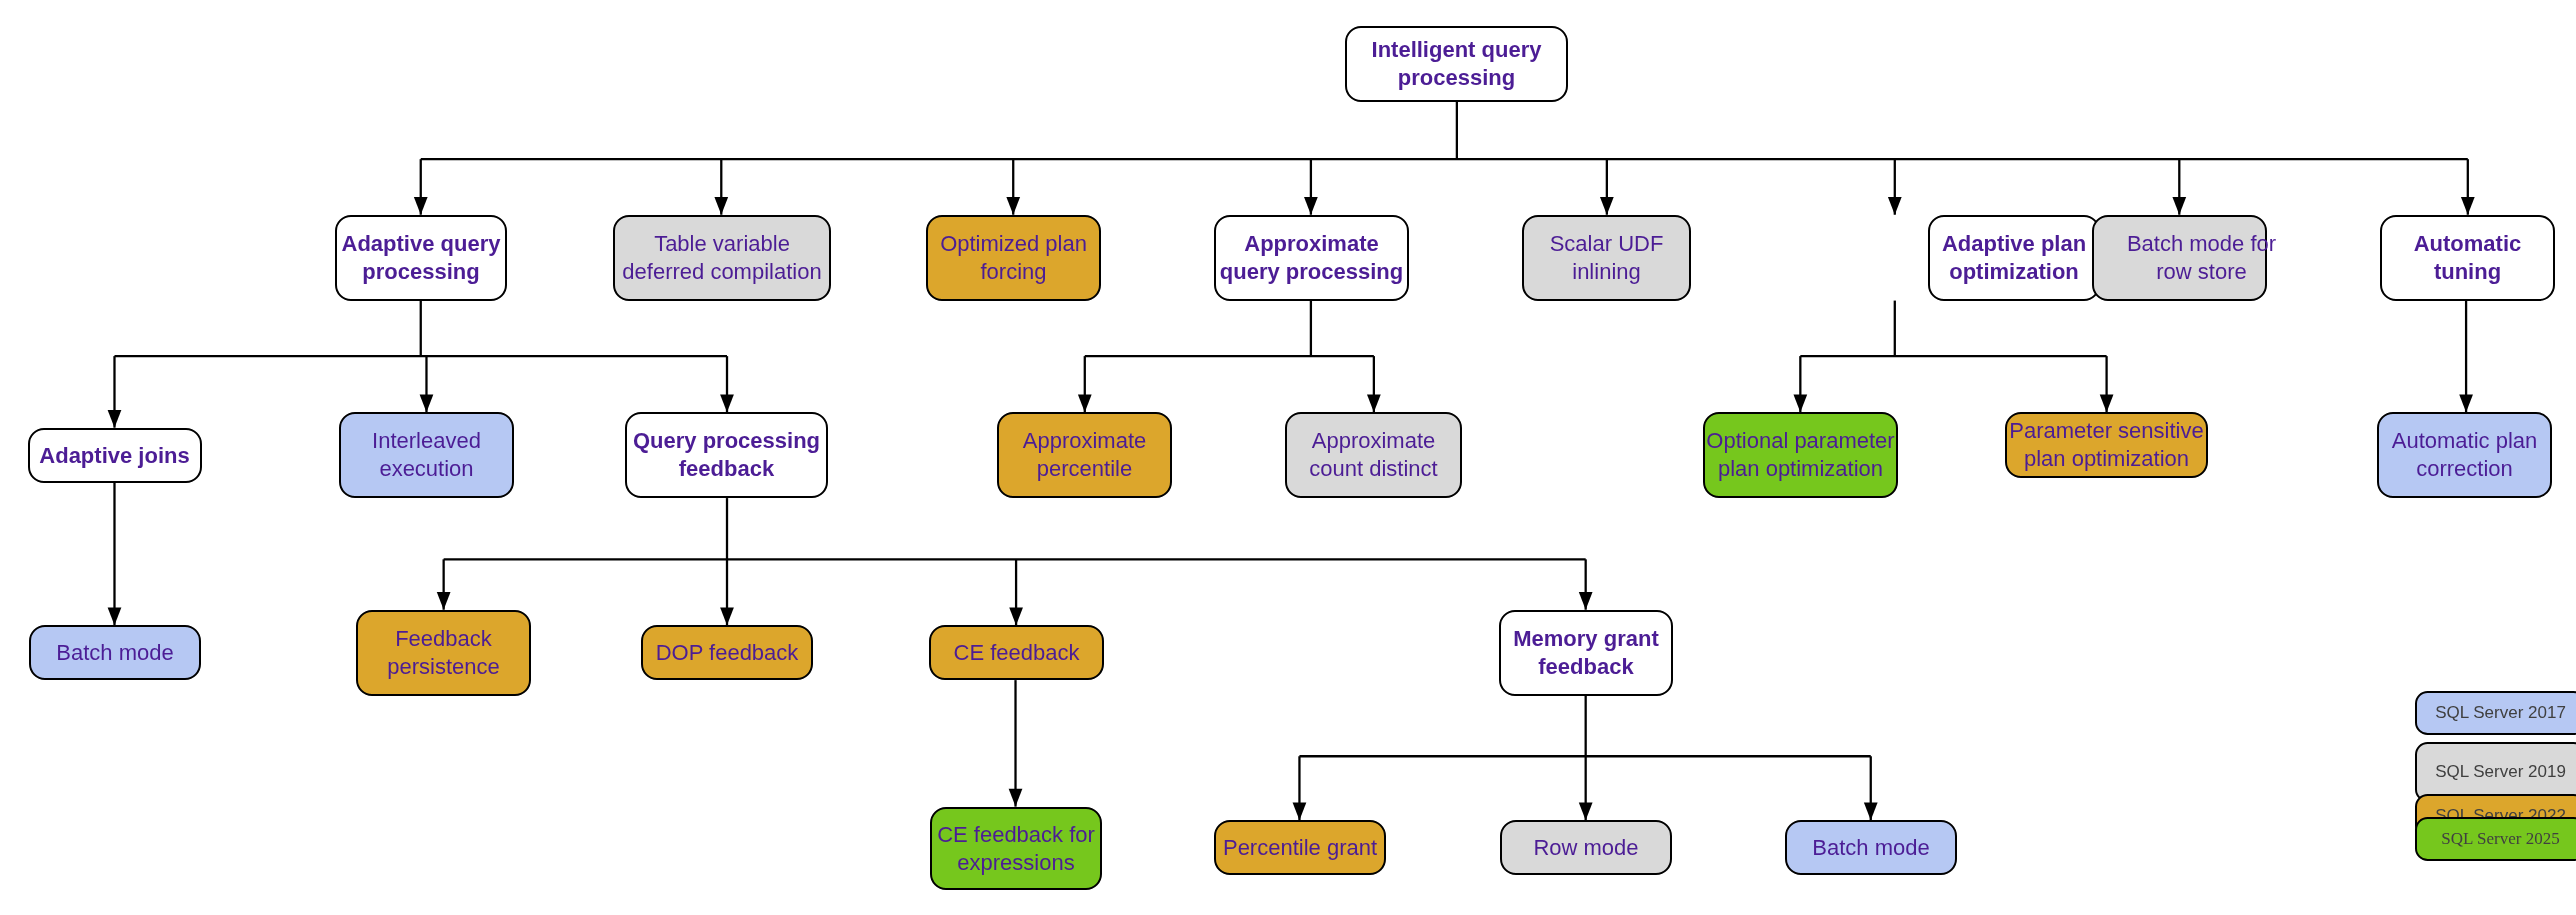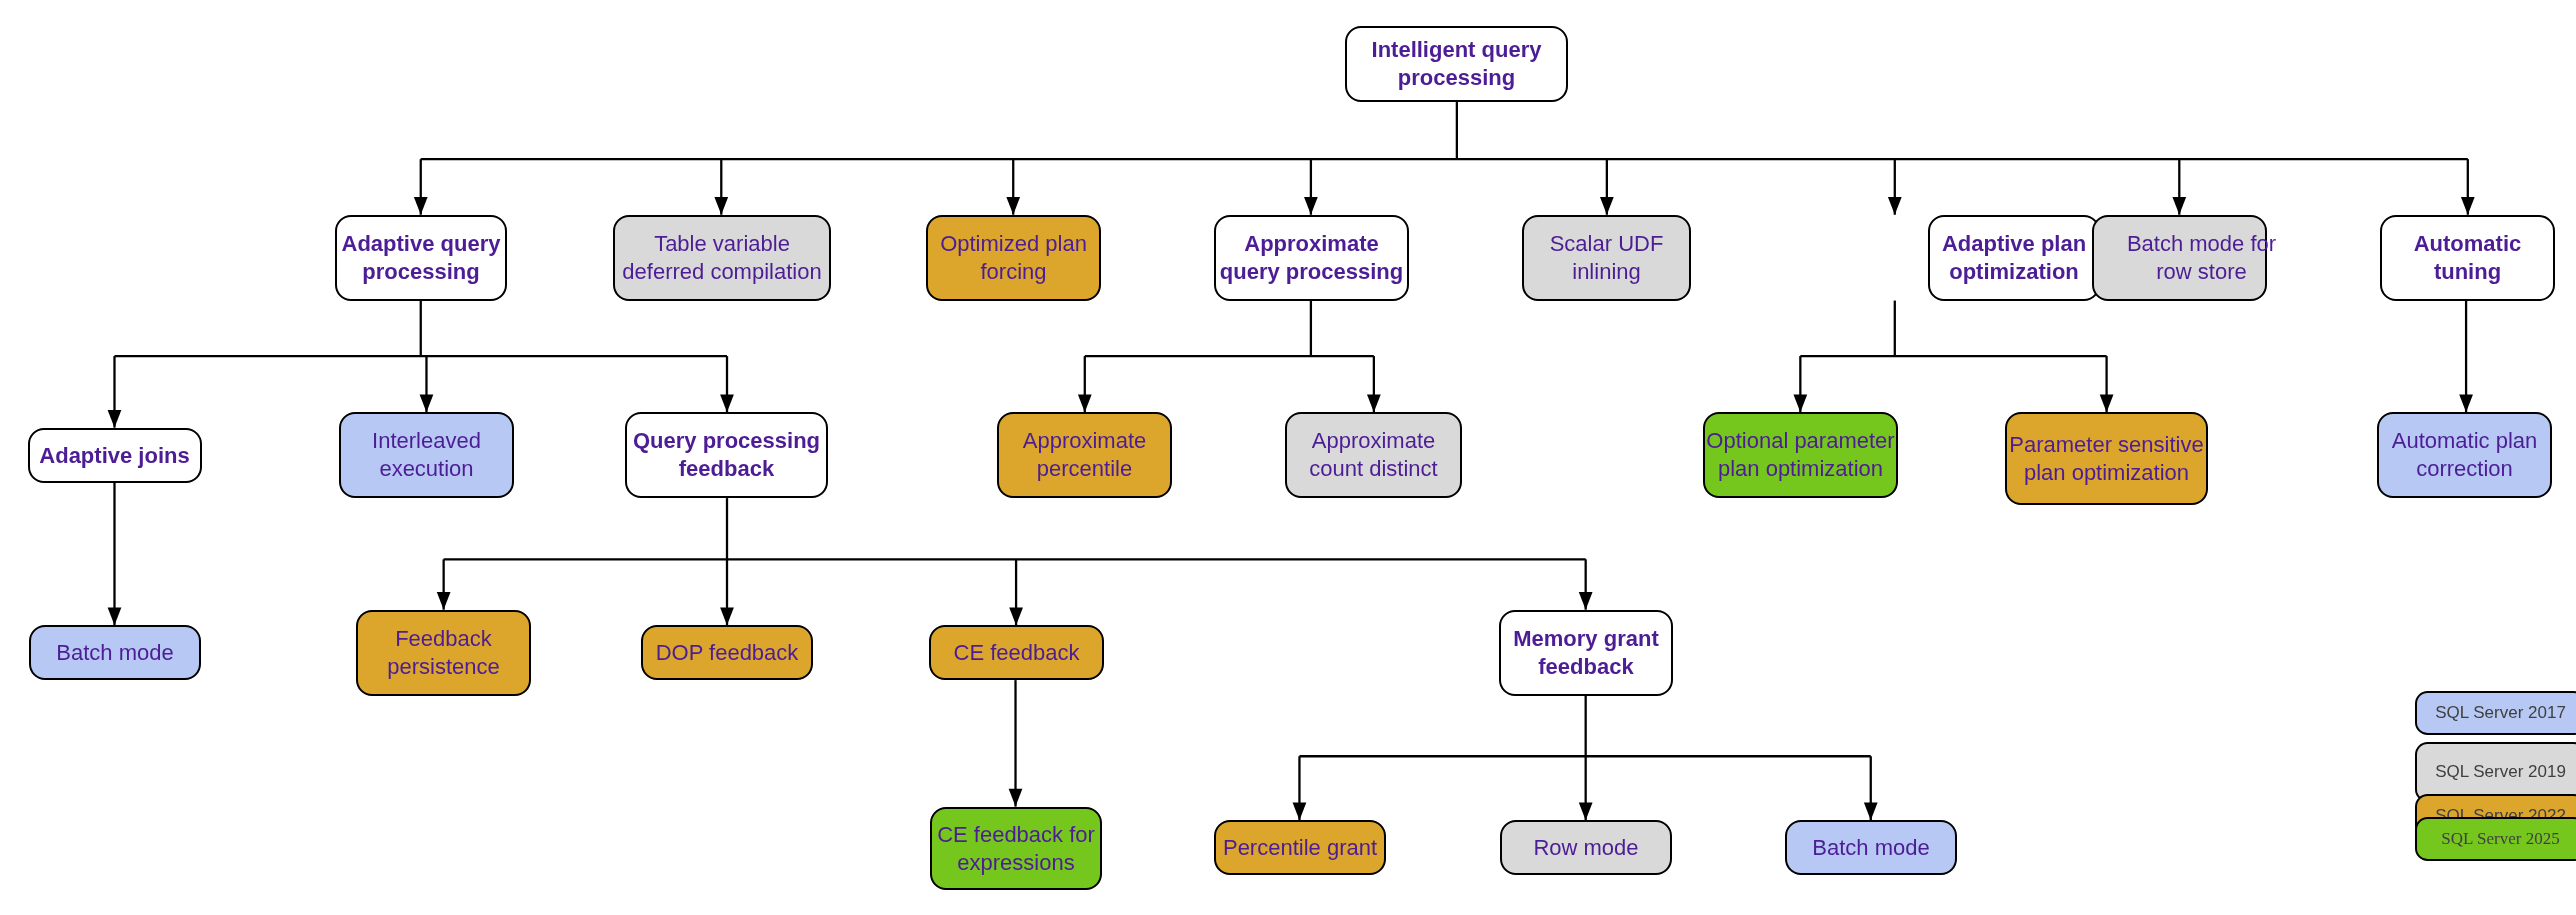--- a/index.html
+++ b/index.html
@@ -143,21 +143,21 @@
       <div class="node" style="left: 339px; top: 412px; width: 175px; height: 86px; background: rgb(182, 200, 243);">Interleaved
 execution</div>
       <div class="node bold" style="left: 625px; top: 412px; width: 203px; height: 86px; background: rgb(255, 255, 255);">Query processing
 feedback</div>
       <div class="node" style="left: 997px; top: 412px; width: 175px; height: 86px; background: rgb(220, 166, 44);">Approximate
 percentile</div>
       <div class="node" style="left: 1285px; top: 412px; width: 177px; height: 86px; background: rgb(217, 217, 217);">Approximate
 count distinct</div>
       <div class="node" style="left: 1703px; top: 412px; width: 195px; height: 86px; background: rgb(118, 199, 29);">Optional parameter
 plan optimization</div>
-      <div class="node" style="left: 2005px; top: 412px; width: 203px; height: 93px; background: rgb(220, 166, 44);">Parameter sensitive
+      <div class="node" style="left: 2005px; top: 412px; width: 203px; height: 66px; background: rgb(220, 166, 44);">Parameter sensitive
 plan optimization</div>
       <div class="node" style="left: 2377px; top: 412px; width: 175px; height: 86px; background: rgb(182, 200, 243);">Automatic plan
 correction</div>
       <div class="node" style="left: 29px; top: 625px; width: 172px; height: 55px; background: rgb(182, 200, 243);">Batch mode</div>
       <div class="node" style="left: 356px; top: 610px; width: 175px; height: 86px; background: rgb(220, 166, 44);">Feedback
 persistence</div>
       <div class="node" style="left: 641px; top: 625px; width: 172px; height: 55px; background: rgb(220, 166, 44);">DOP feedback</div>
       <div class="node" style="left: 929px; top: 625px; width: 175px; height: 55px; background: rgb(220, 166, 44);">CE feedback</div>
       <div class="node bold" style="left: 1499px; top: 610px; width: 174px; height: 86px; background: rgb(255, 255, 255);">Memory grant
 feedback</div>

